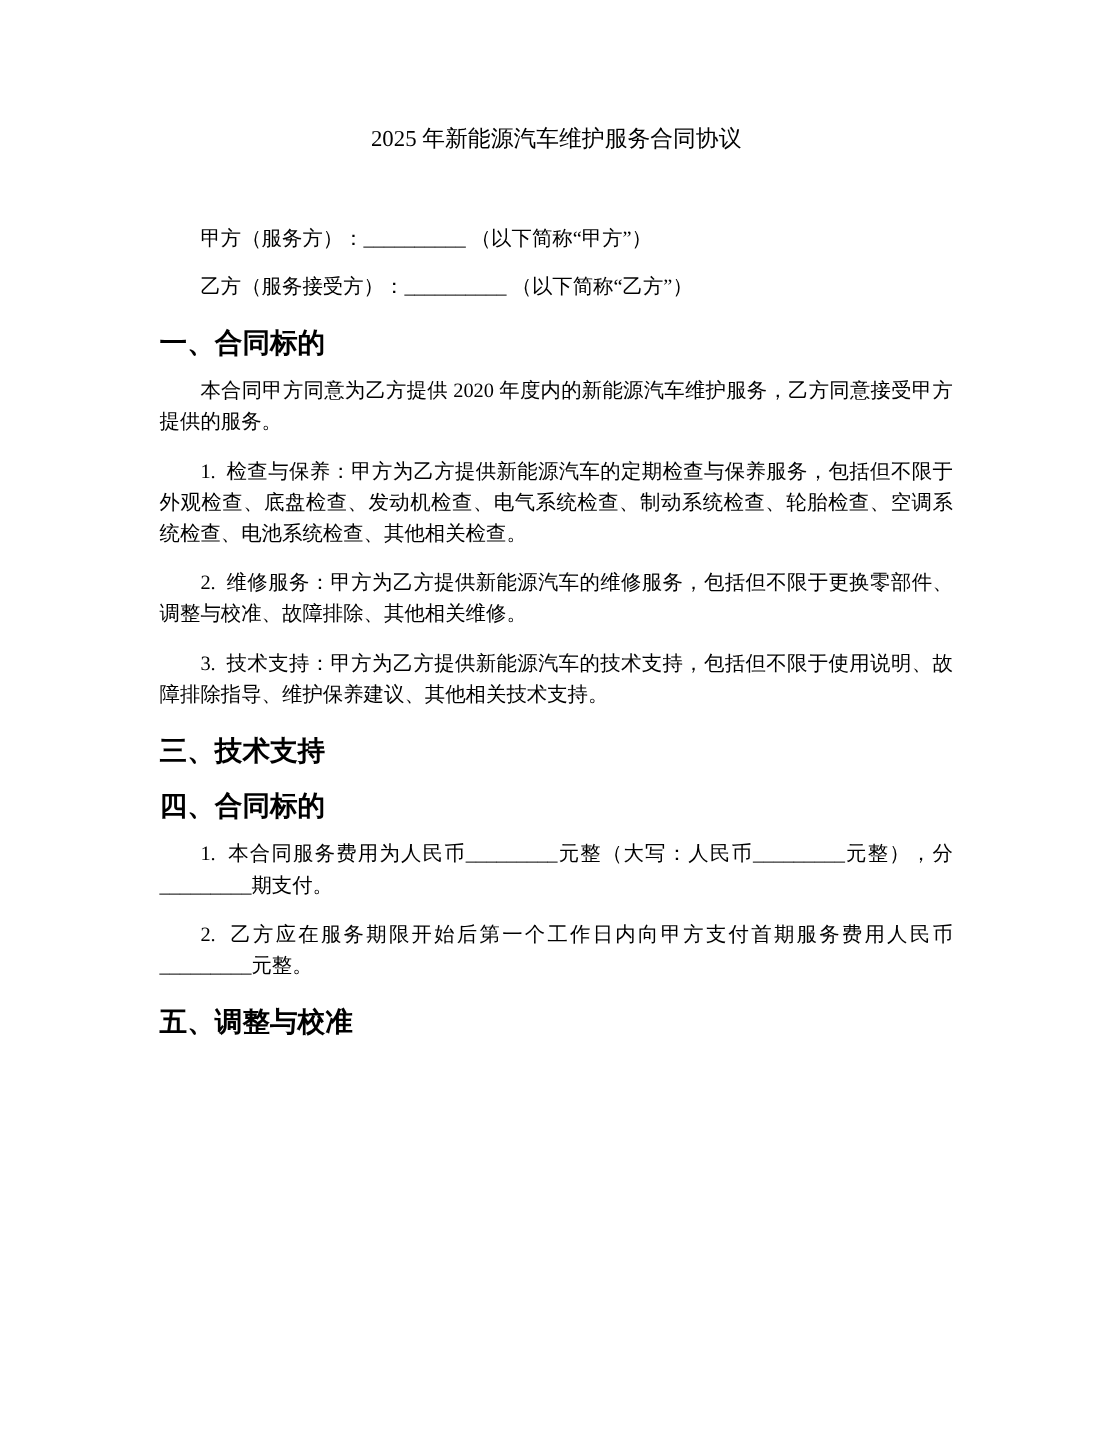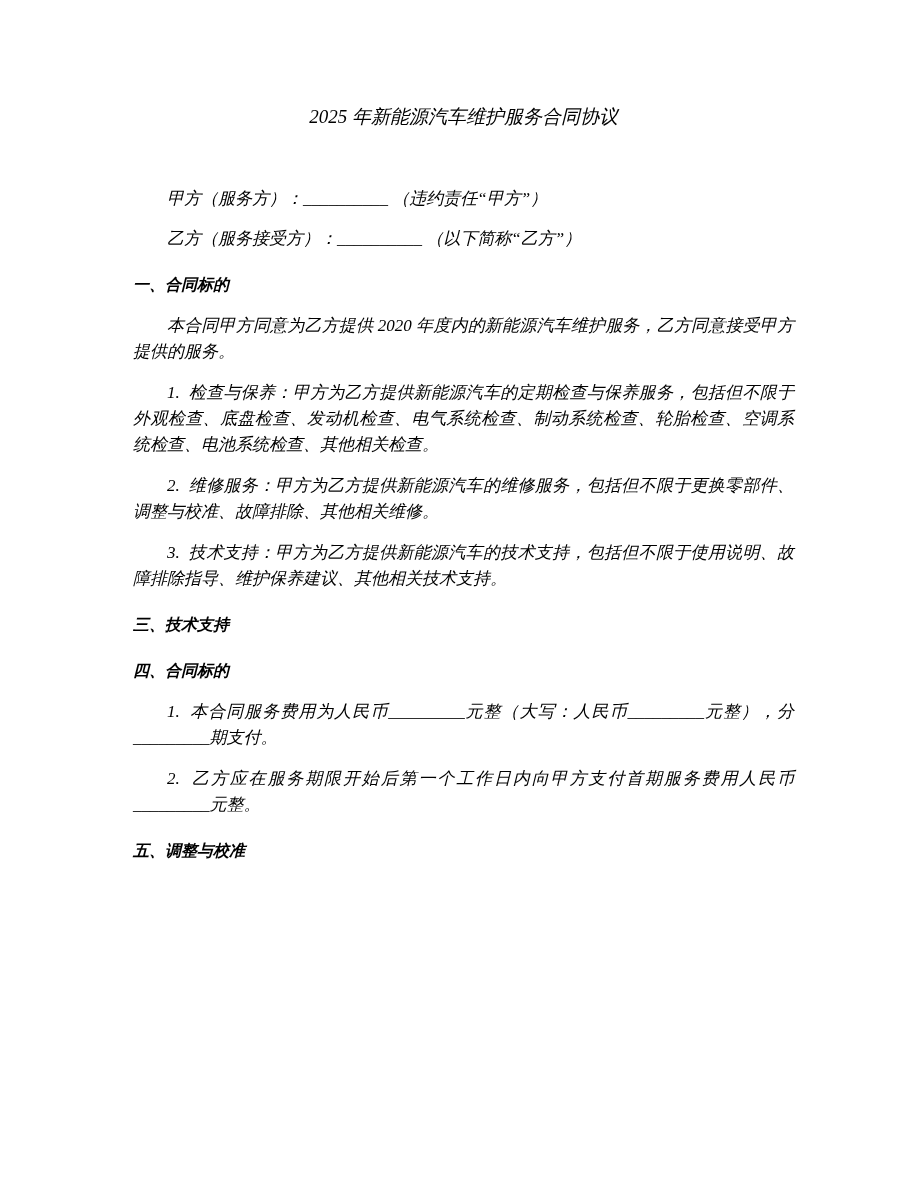--- a/index.html
+++ b/index.html
@@ -2,21 +2,20 @@
 <html><head>
 <meta charset="utf-8">
 <style>
   html, body { margin: 0; padding: 0; background: #ffffff; }
   .page {
     position: relative;
     width: 920px;
     height: 1191px;
     background: #ffffff;
     overflow: hidden;
-    font-style: italic;
   }
   .doc {
     box-sizing: border-box;
     padding: 104px 126px 0 133px;
     font-family: "Liberation Serif", "DejaVu Serif", serif;
     font-size: 17px;
     line-height: 26px;
     color: #000000;
     text-align: justify;
   }
@@ -29,41 +28,41 @@
     line-height: 26px;
   }
   .party-line {
     margin: 0;
     text-indent: 2em;
   }
   .party-a { margin-top: 56px; }
   .party-b { margin-top: 14px; }
   .sec-heading {
     font-family: "Liberation Sans", "DejaVu Sans", sans-serif;
-    font-size: 16px;
+    font-size: 23px;
     font-weight: 700;
     line-height: 26px;
     margin: 20px 0 0 0;
     text-align: left;
     text-indent: 0;
   }
   .body-para {
     margin: 15px 0 0 0;
     text-indent: 2em;
   }
 </style>
 </head>
 <body>
 
 <div class="page">
   <div class="doc">
 
     <h1 class="doc-title">2025 年新能源汽车维护服务合同协议</h1>
 
-    <p class="party-line party-a">甲方（服务方）：__________ （违约责任“甲方”）</p>
+    <p class="party-line party-a">甲方（服务方）：__________ （以下简称“甲方”）</p>
 
     <p class="party-line party-b">乙方（服务接受方）：__________ （以下简称“乙方”）</p>
 
     <h2 class="sec-heading">一、合同标的</h2>
     <p class="body-para">本合同甲方同意为乙方提供 2020 年度内的新能源汽车维护服务，乙方同意接受甲方提供的服务。</p>
 
     <p class="body-para">1.&nbsp; 检查与保养：甲方为乙方提供新能源汽车的定期检查与保养服务，包括但不限于外观检查、底盘检查、发动机检查、电气系统检查、制动系统检查、轮胎检查、空调系统检查、电池系统检查、其他相关检查。</p>
     <p class="body-para">2.&nbsp; 维修服务：甲方为乙方提供新能源汽车的维修服务，包括但不限于更换零部件、调整与校准、故障排除、其他相关维修。</p>
     <p class="body-para">3.&nbsp; 技术支持：甲方为乙方提供新能源汽车的技术支持，包括但不限于使用说明、故障排除指导、维护保养建议、其他相关技术支持。</p>
 

